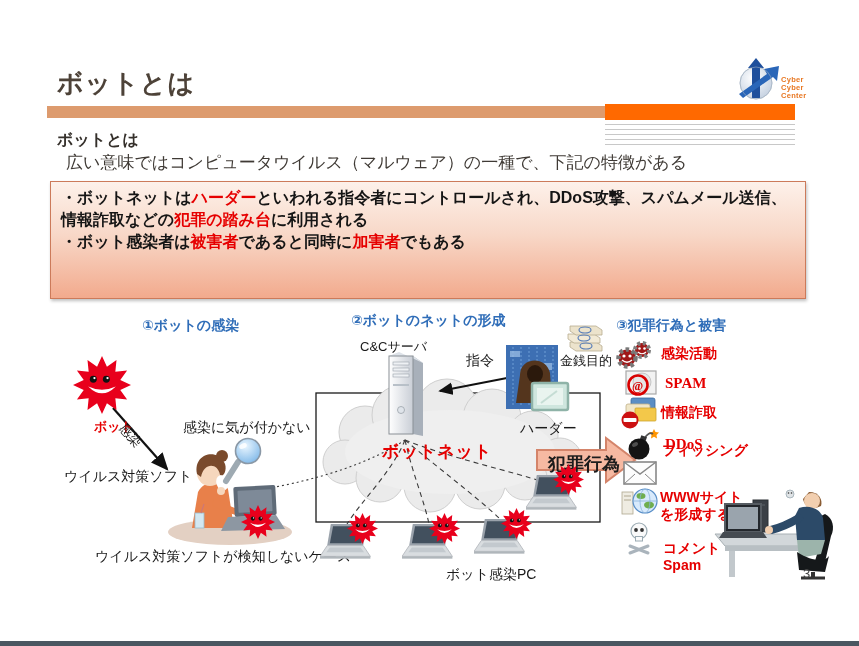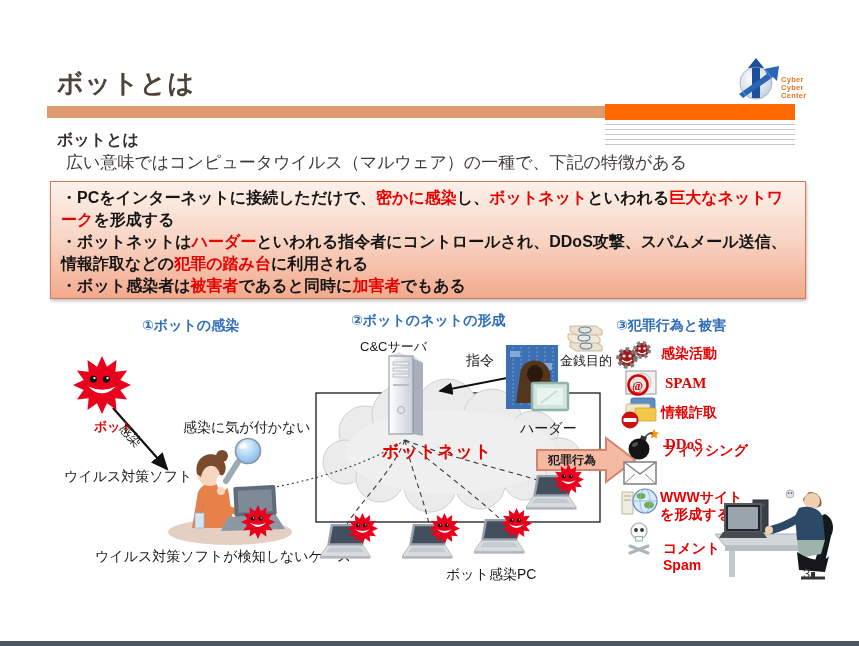--- a/index.html
+++ b/index.html
@@ -17,21 +17,21 @@
     padding:5px 10px;font-size:16px;font-weight:bold;line-height:22px;color:#151515;}
   .seg-k{color:#151515;} .seg-r{color:#e60000;}
   .sec-h{font-size:14px;font-weight:bold;color:#2f6db8;}
   .lbl{font-size:14px;color:#1a1a1a;white-space:nowrap;}
   .lbl-sm{font-size:13px;color:#1a1a1a;white-space:nowrap;}
   .lbl-red{color:#e60000;font-weight:bold;}
   .crime-item{font-size:14px;font-weight:bold;color:#e60000;white-space:pre-line;line-height:17px;}
   .crime-serif{font-family:"Liberation Serif","DejaVu Serif",serif;font-size:15px;}
   .botnet-lbl{font-size:17px;font-weight:bold;color:#e60000;letter-spacing:1px;}
   .rot-infect{transform:rotate(47deg);transform-origin:left top;font-size:13px;color:#1a1a1a;}
-  .crime-arrow-lbl{font-size:12px;font-weight:bold;color:#1c1c1c;}
+  .crime-arrow-lbl{font-size:18px;font-weight:bold;color:#1c1c1c;}
   .logo-text{font-size:7.5px;line-height:8px;font-weight:bold;color:#e87722;letter-spacing:0.3px;}
   .page-num{font-size:13px;color:#444;}
   .bottom-bar{background:#4a5761;}
   svg{display:block;}
 </style>
 </head>
 <body>
 
 <div id="slide">
 
@@ -77,21 +77,20 @@
       <div>Cyber</div>
         <div>Cyber</div>
         <div>Center</div>
     </div>
   </div>
 
   <div class="abs intro-h" style="left:57px;top:130px;">ボットとは</div>
   <div class="abs intro-d" style="left:66px;top:151px;">広い意味ではコンピュータウイルス（マルウェア）の一種で、下記の特徴がある</div>
 
   <div class="abs feature-box" style="left:50px;top:181px;width:734px;height:106px;">
-    <div class="bullet"><span class="seg-k">・PCをインターネットに接続しただけで、</span><span class="seg-r">密かに感染</span><span class="seg-k">し、</span><span class="seg-r">ボットネット</span><span class="seg-k">といわれる</span><span class="seg-r">巨大なネットワーク</span><span class="seg-k">を形成する</span></div>
     <div class="bullet"><span class="seg-k">・ボットネットは</span><span class="seg-r">ハーダー</span><span class="seg-k">といわれる指令者にコントロールされ、DDoS攻撃、スパムメール送信、情報詐取などの</span><span class="seg-r">犯罪の踏み台</span><span class="seg-k">に利用される</span></div>
     <div class="bullet"><span class="seg-k">・ボット感染者は</span><span class="seg-r">被害者</span><span class="seg-k">であると同時に</span><span class="seg-r">加害者</span><span class="seg-k">でもある</span></div>
   </div>
 
   <svg class="abs" style="left:0;top:0;" width="859" height="646" viewBox="0 0 859 646">
     <defs>
       <marker id="ah" markerWidth="9" markerHeight="8" refX="7" refY="3.5" orient="auto">
         <path d="M0,0 L8,3.5 L0,7 Z" fill="#111"></path>
       </marker>
     </defs>

